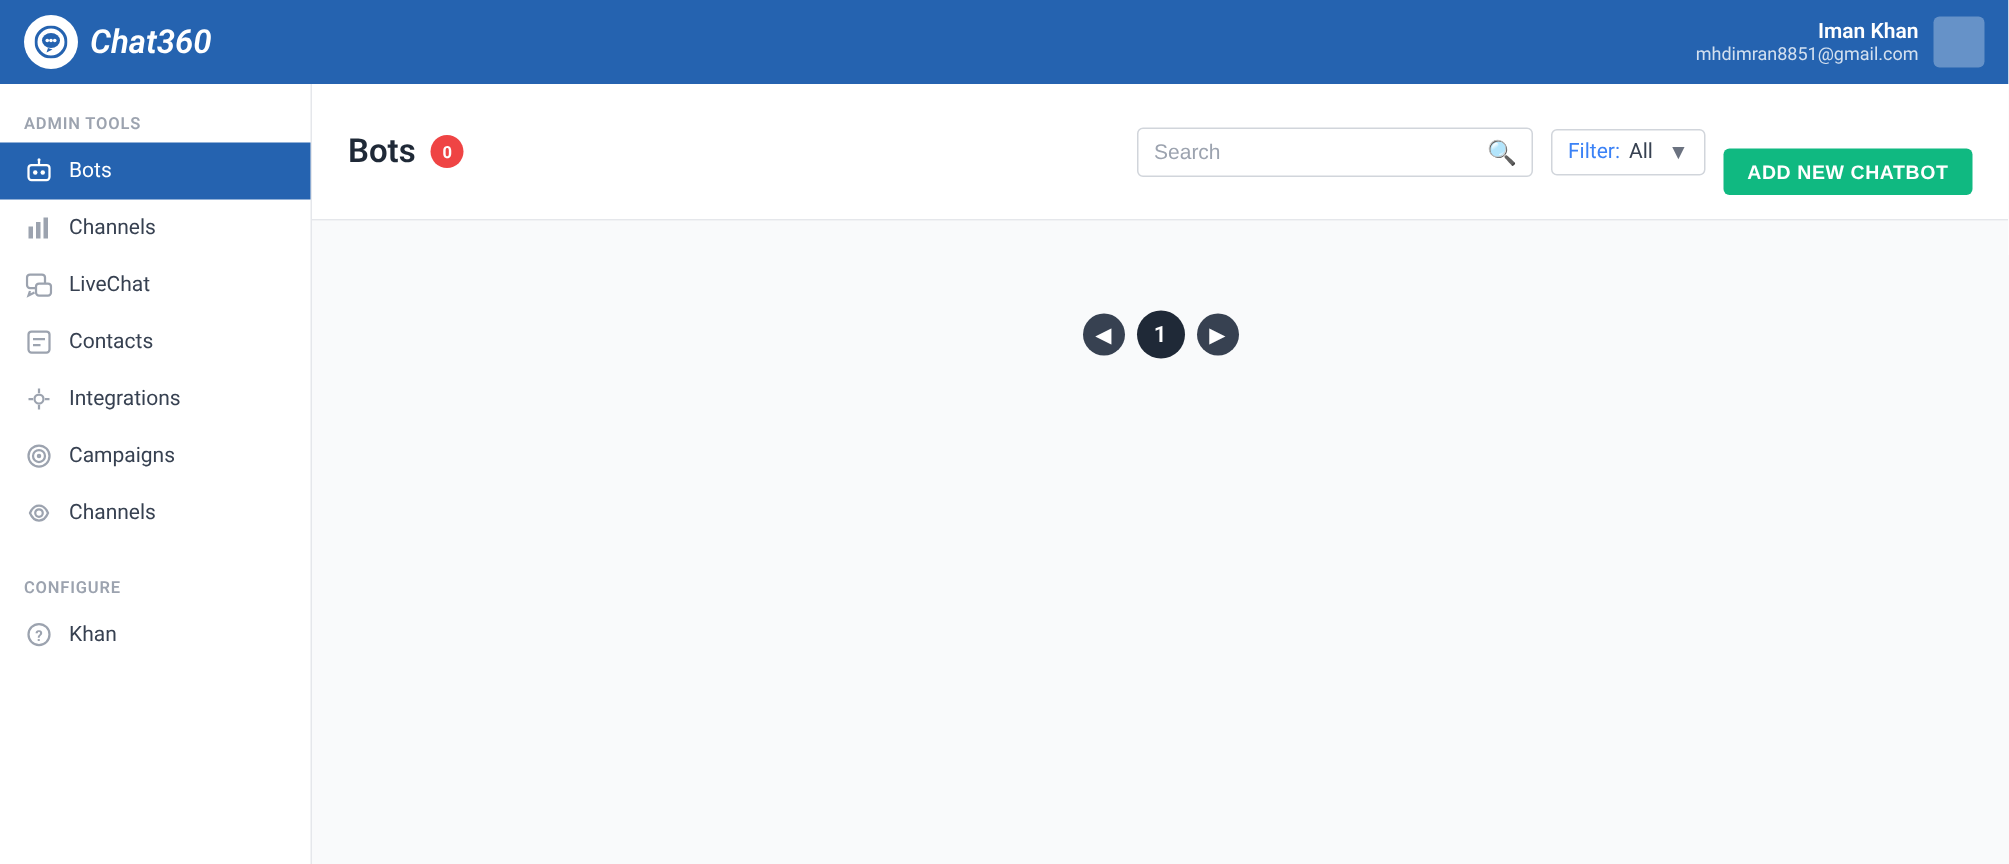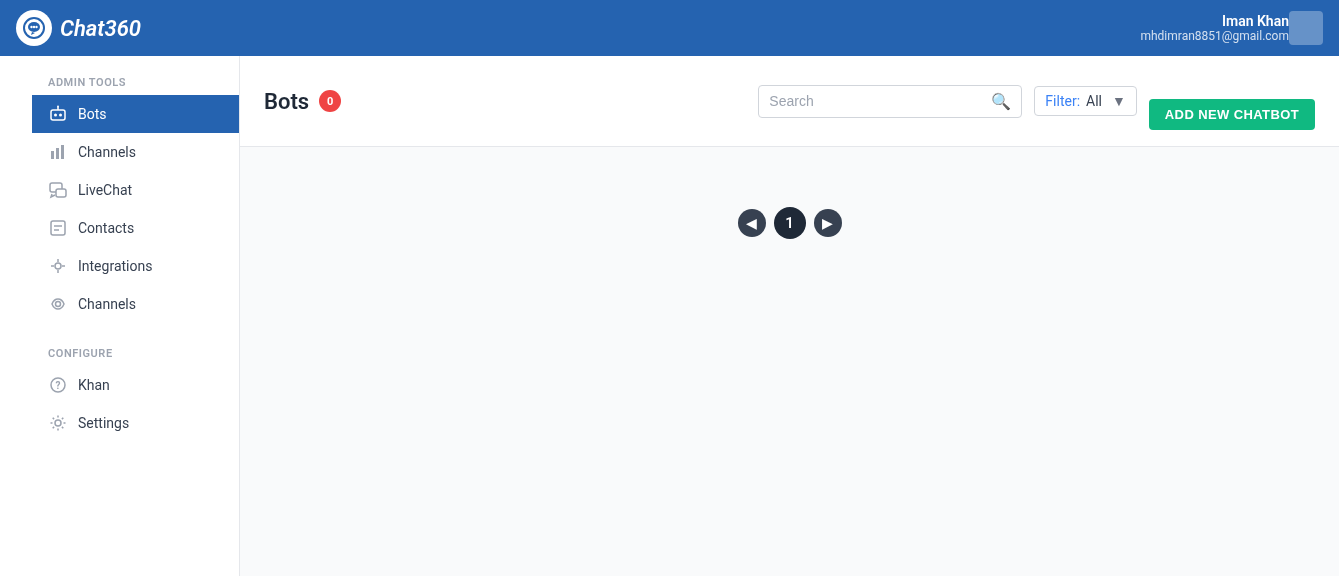--- a/index.html
+++ b/index.html
@@ -34,21 +34,21 @@
     }
     .logo-text {
       color: white;
       font-size: 22px;
       font-weight: 600;
       font-style: italic;
     }
     .header-user {
       display: flex;
       align-items: center;
-      gap: 0;
+      gap: 10px;
     }
     .header-user-info {
       text-align: right;
     }
     .header-user-name {
       color: white;
       font-size: 14px;
       font-weight: 600;
     }
     .header-user-email {
@@ -71,21 +71,20 @@
 
     
     .sidebar {
       width: 208px;
       background: #ffffff;
       border-right: 1px solid #e5e7eb;
       display: flex;
       flex-direction: column;
       padding: 12px 0;
       flex-shrink: 0;
-      margin-left: 32px;
     }
     .sidebar-section-label {
       font-size: 11px;
       font-weight: 600;
       color: #9ca3af;
       padding: 8px 16px 6px;
       letter-spacing: 0.05em;
       text-transform: uppercase;
     }
     .sidebar-item {
@@ -334,20 +333,30 @@
           <circle cx="9" cy="9" r="3" stroke="#9ca3af" stroke-width="1.5" fill="none"></circle>
           <line x1="9" y1="2" x2="9" y2="5" stroke="#9ca3af" stroke-width="1.5"></line>
           <line x1="9" y1="13" x2="9" y2="16" stroke="#9ca3af" stroke-width="1.5"></line>
           <line x1="2" y1="9" x2="5" y2="9" stroke="#9ca3af" stroke-width="1.5"></line>
           <line x1="13" y1="9" x2="16" y2="9" stroke="#9ca3af" stroke-width="1.5"></line>
         </svg>
       </span>
       <span>Integrations</span>
     </div>
 
+    <div class="sidebar-item">
+      <span class="sidebar-icon">
+        <svg width="18" height="18" viewBox="0 0 18 18" fill="none">
+          <circle cx="9" cy="9" r="7" stroke="#9ca3af" stroke-width="1.5" fill="none"></circle>
+          <circle cx="9" cy="9" r="4" stroke="#9ca3af" stroke-width="1.5" fill="none"></circle>
+          <circle cx="9" cy="9" r="1.5" fill="#9ca3af"></circle>
+        </svg>
+      </span>
+      <span>Campaigns</span>
+    </div>
 
     <div class="sidebar-item">
       <span class="sidebar-icon">
         <svg width="18" height="18" viewBox="0 0 18 18" fill="none">
           <path d="M3 9 Q5 4 9 4 Q13 4 15 9 Q13 14 9 14 Q5 14 3 9Z" stroke="#9ca3af" stroke-width="1.5" fill="none"></path>
           <circle cx="9" cy="9" r="2.5" stroke="#9ca3af" stroke-width="1.5" fill="none"></circle>
         </svg>
       </span>
       <span>Channels</span>
     </div>
@@ -357,29 +366,20 @@
     <div class="sidebar-item">
       <span class="sidebar-icon">
         <svg width="18" height="18" viewBox="0 0 18 18" fill="none">
           <circle cx="9" cy="9" r="7" stroke="#9ca3af" stroke-width="1.5" fill="none"></circle>
           <text x="6.5" y="13" font-size="10" fill="#9ca3af" font-weight="bold">?</text>
         </svg>
       </span>
       <span>Khan</span>
     </div>
 
-    <div class="sidebar-item">
-      <span class="sidebar-icon">
-        <svg width="18" height="18" viewBox="0 0 18 18" fill="none">
-          <circle cx="9" cy="9" r="3" stroke="#9ca3af" stroke-width="1.5" fill="none"></circle>
-          <path d="M9 1.5 L9 3.5M9 14.5 L9 16.5M1.5 9 L3.5 9M14.5 9 L16.5 9M3.7 3.7 L5.1 5.1M12.9 12.9 L14.3 14.3M14.3 3.7 L12.9 5.1M5.1 12.9 L3.7 14.3" stroke="#9ca3af" stroke-width="1.5"></path>
-        </svg>
-      </span>
-      <span>Settings</span>
-    </div>
   </nav>
 
   <div class="content">
     <div class="content-header">
       <div class="content-title-area">
         <h1 class="content-title">Bots</h1>
         <div class="count-badge">0</div>
       </div>
       <div class="header-actions">
         <div class="search-box">

